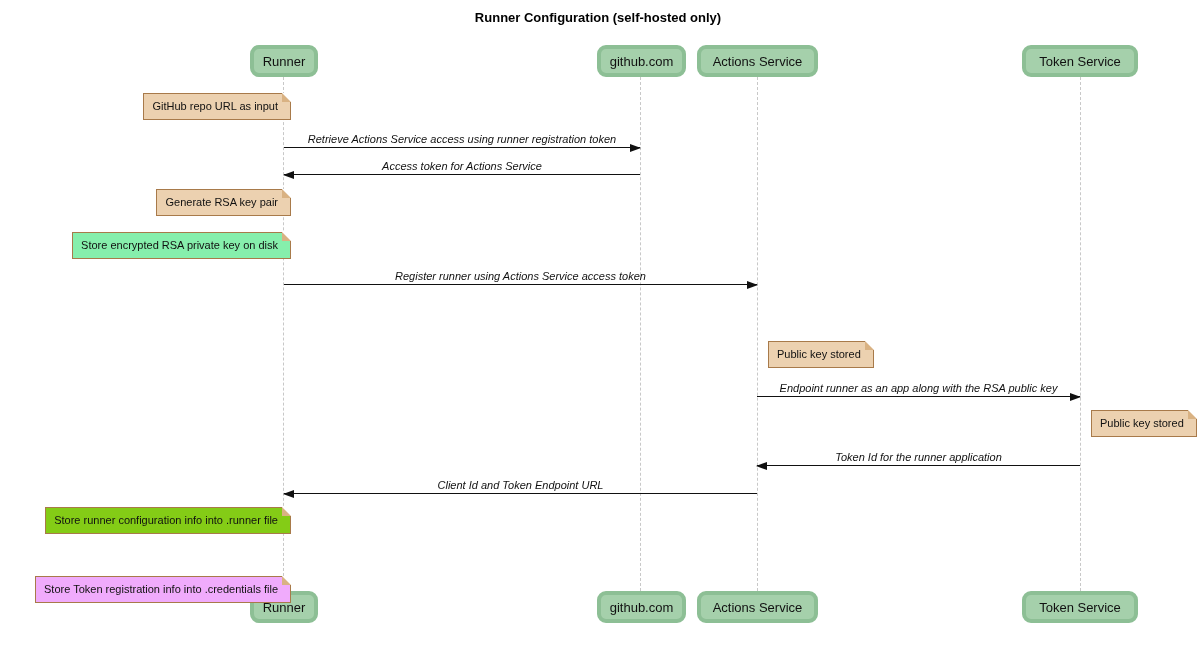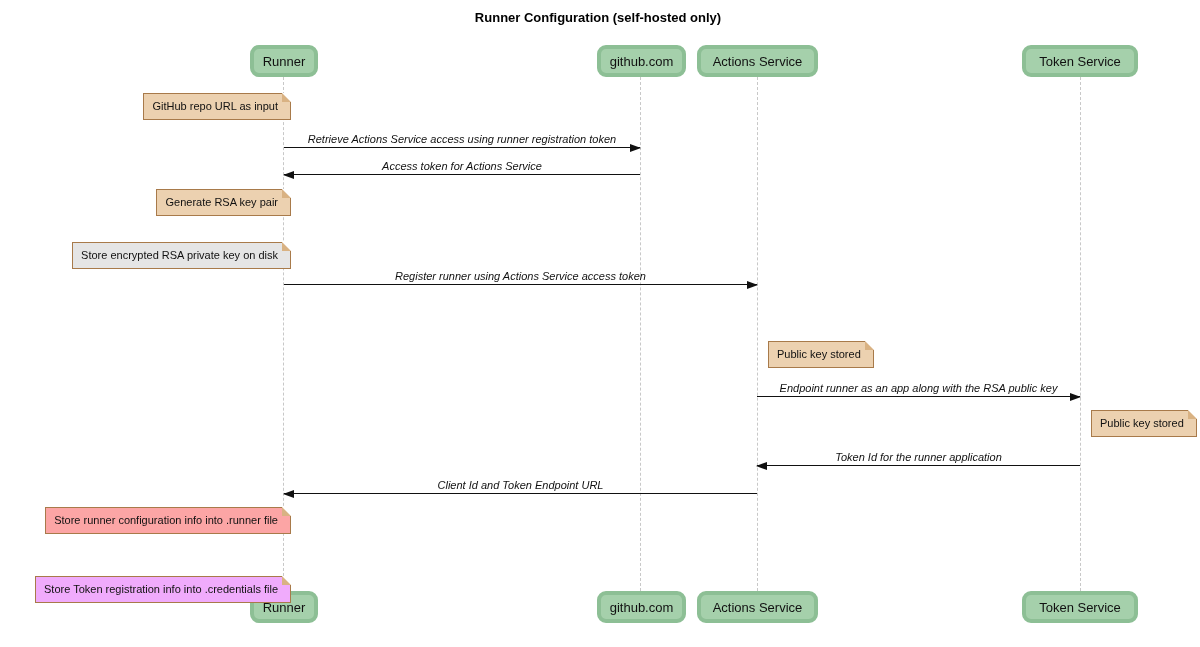--- a/index.html
+++ b/index.html
@@ -145,19 +145,19 @@
   </div>
 
   <div class="message" style="left:284px; top:477px; width:473px;">
     <div class="msg-label">Client Id and Token Endpoint URL</div>
     <div class="msg-line"></div>
     <div class="arrow left"></div>
   </div>
 
   <div class="note" style="right: 924px; top: 93px; background: rgb(236, 209, 176); border-color: rgb(168, 122, 74);">GitHub repo URL as input</div>
   <div class="note" style="right: 924px; top: 189px; background: rgb(236, 209, 176); border-color: rgb(168, 122, 74);">Generate RSA key pair</div>
-  <div class="note" style="right: 924px; top: 242px; background: #e5e5e5; border-color: rgb(168, 122, 74);">Store encrypted RSA private key on disk</div>
+  <div class="note" style="right: 924px; top: 232px; background: #86efac; border-color: rgb(168, 122, 74);">Store encrypted RSA private key on disk</div>
   <div class="note" style="left: 768px; top: 341px; background: rgb(236, 209, 176); border-color: rgb(168, 122, 74);">Public key stored</div>
   <div class="note" style="left: 1091px; top: 410px; background: rgb(236, 209, 176); border-color: rgb(168, 122, 74);">Public key stored</div>
-  <div class="note" style="right: 924px; top: 507px; background: #fca5a5; border-color: rgb(168, 122, 74);">Store runner configuration info into .runner file</div>
+  <div class="note" style="right: 924px; top: 507px; background: #84cc16; border-color: rgb(168, 122, 74);">Store runner configuration info into .runner file</div>
   <div class="note" style="right: 924px; top: 576px; background: #f0abfc; border-color: rgb(168, 122, 74);">Store Token registration info into .credentials file</div>
 
 </div>
 
 </body></html>

